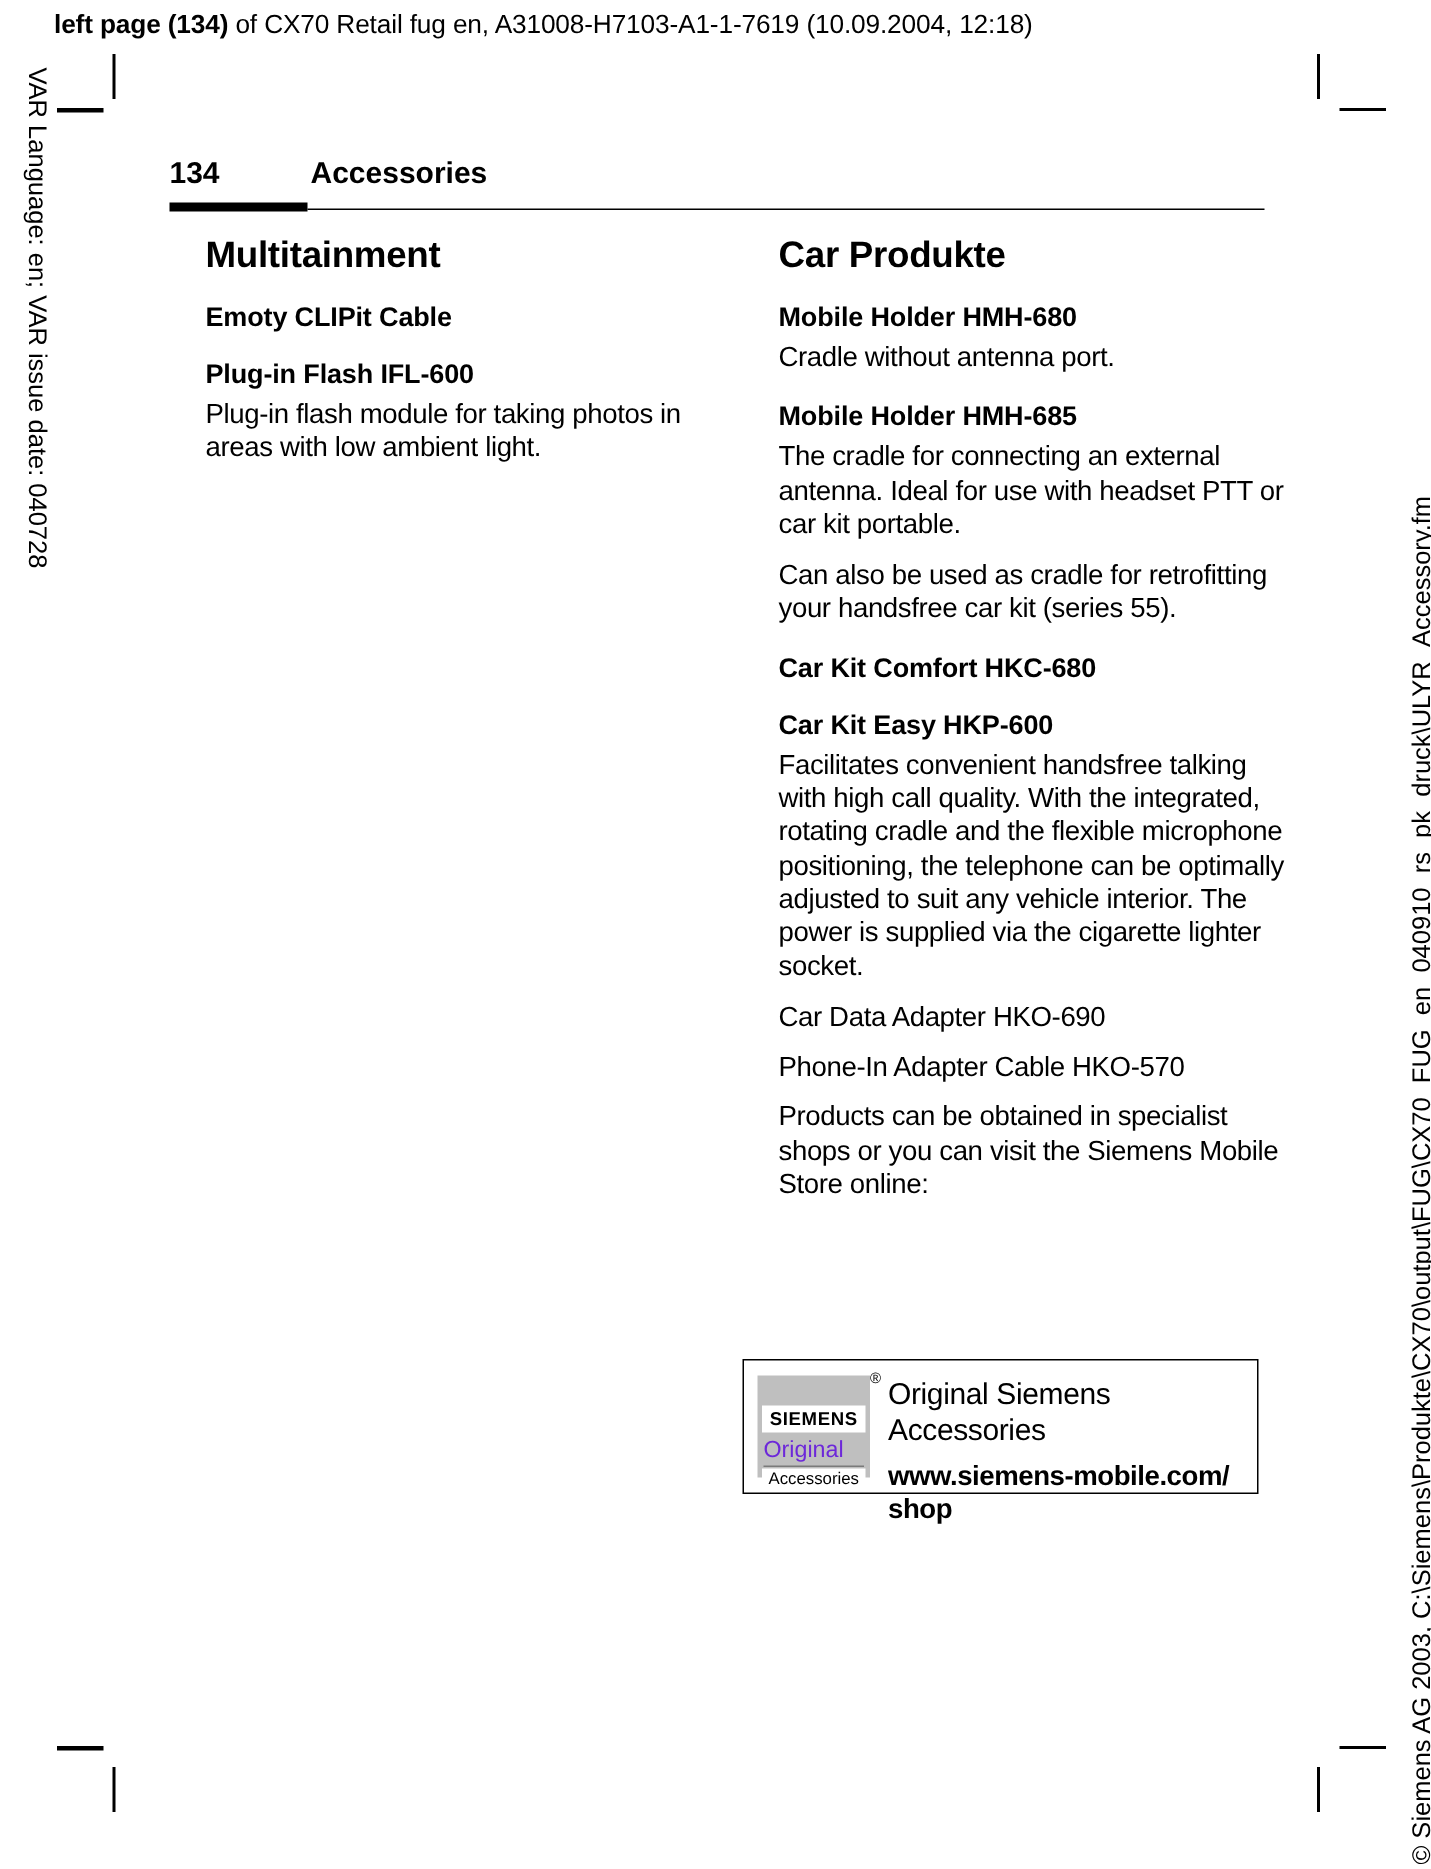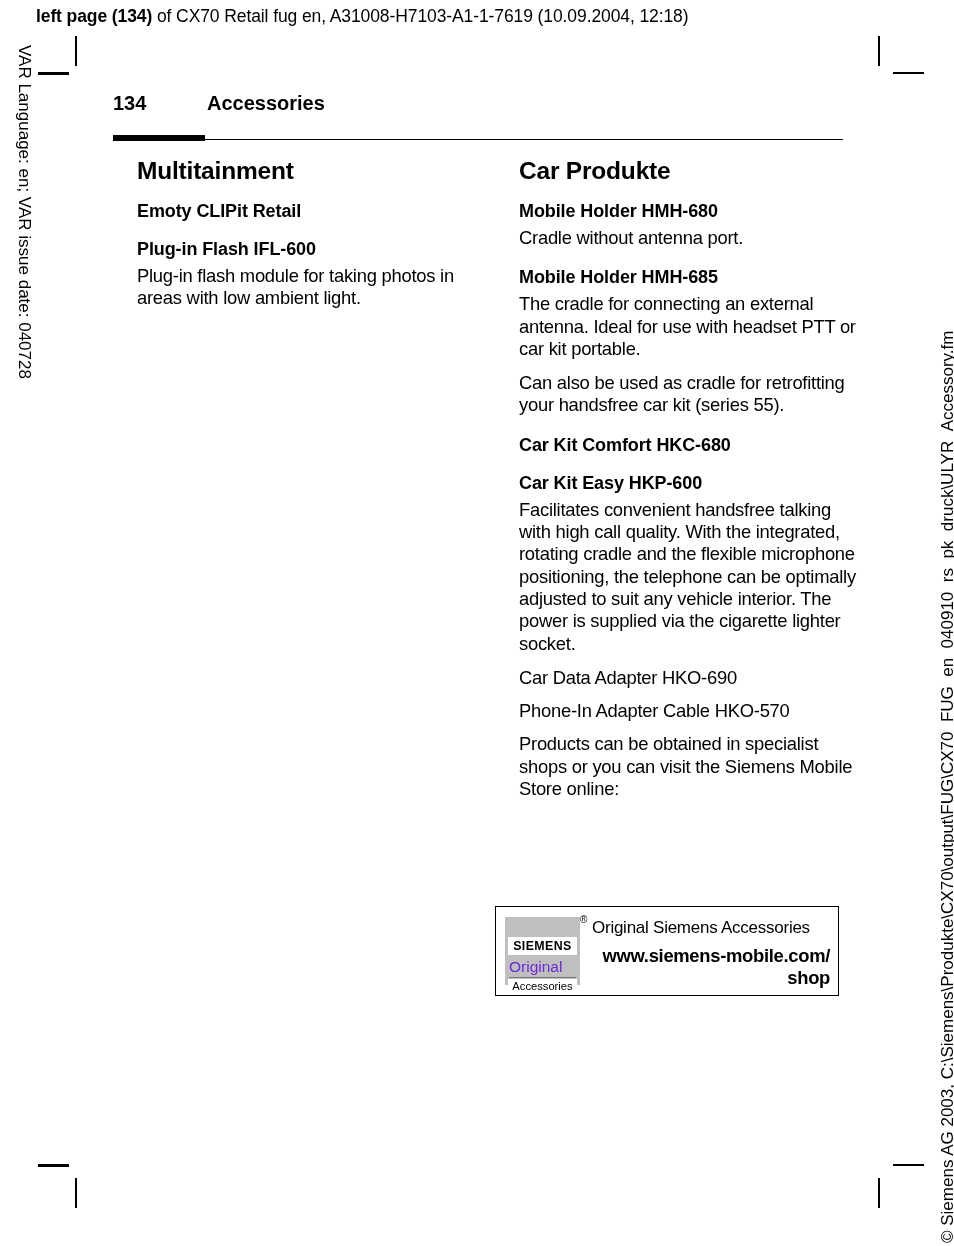--- a/index.html
+++ b/index.html
@@ -62,21 +62,21 @@
   .margin-right {
     left: 938px;
     top: 1243px;
     transform: rotate(-90deg);
   }
 
   
   .page-header {
     position: absolute;
     left: 113px;
-    top: 92px;
+    top: 105px;
     width: 730px;
   }
   .page-header .pagenum {
     font-size: 20px;
     font-weight: bold;
     display: inline-block;
     width: 94px;
   }
   .page-header .chapter {
     font-size: 20px;
@@ -206,31 +206,30 @@
     font-size: 10px;
     line-height: 1;
   }
   .acc-lines {
     position: absolute;
     left: 96px;
     top: 11px;
     width: 238px;
   }
   .acc-line1 {
-    font-size: 17px;
+    font-size: 20px;
     line-height: 1.2;
     letter-spacing: -0.25px;
     margin-bottom: 7px;
   }
   .acc-line2 {
     font-size: 18.4px;
     font-weight: bold;
     line-height: 1.2;
     letter-spacing: -0.3px;
-    text-align: right;
   }
 </style>
 </head>
 <body>
 
 <div class="page">
 
   <div class="running-head">
     <span class="bold">left page (134)</span><span> of CX70 Retail fug en, A31008-H7103-A1-1-7619 (10.09.2004, 12:18)</span>
   </div>
@@ -253,21 +252,21 @@
   <div class="rule-wrap">
     <div class="rule-thick"></div>
     <div class="rule-thin"></div>
   </div>
 
   <div class="columns">
 
     <div class="col col-left">
       <h1 class="sec-title">Multitainment</h1>
 
-      <h2 class="sub-title first">Emoty CLIPit Retail</h2>
+      <h2 class="sub-title first">Emoty CLIPit Cable</h2>
 
       <h2 class="sub-title">Plug-in Flash IFL-600</h2>
       <p class="body">Plug-in flash module for taking photos in areas with low ambient light.</p>
     </div>
 
     <div class="col col-right">
       <h1 class="sec-title">Car Produkte</h1>
 
       <h2 class="sub-title first">Mobile Holder HMH-680</h2>
       <p class="body">Cradle without antenna port.</p>

